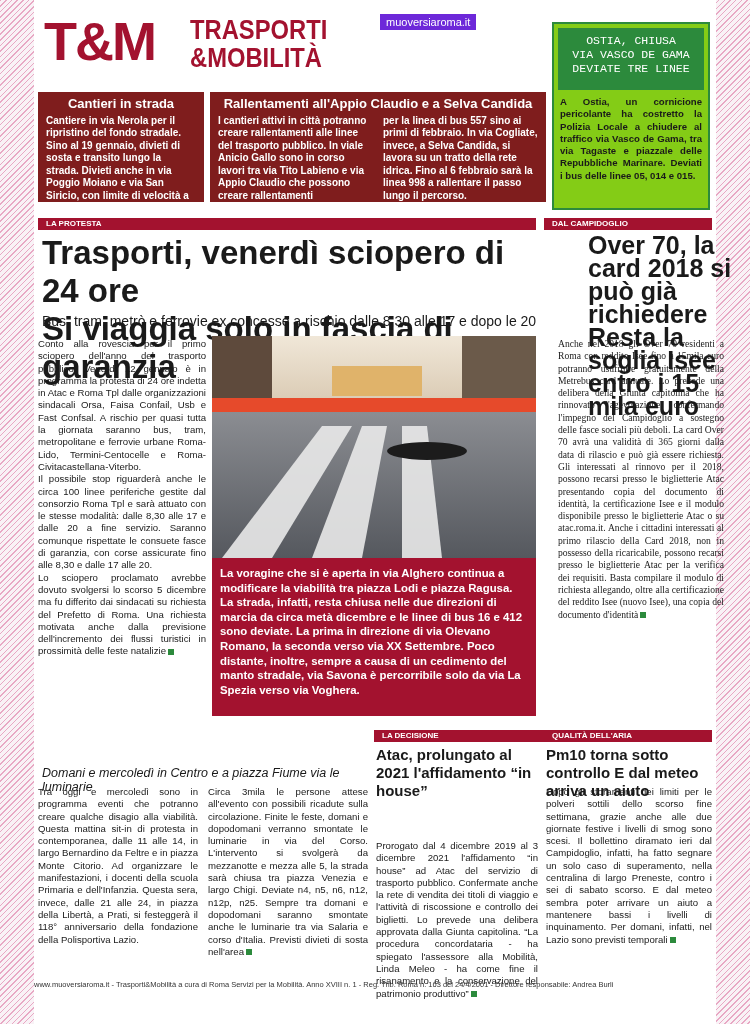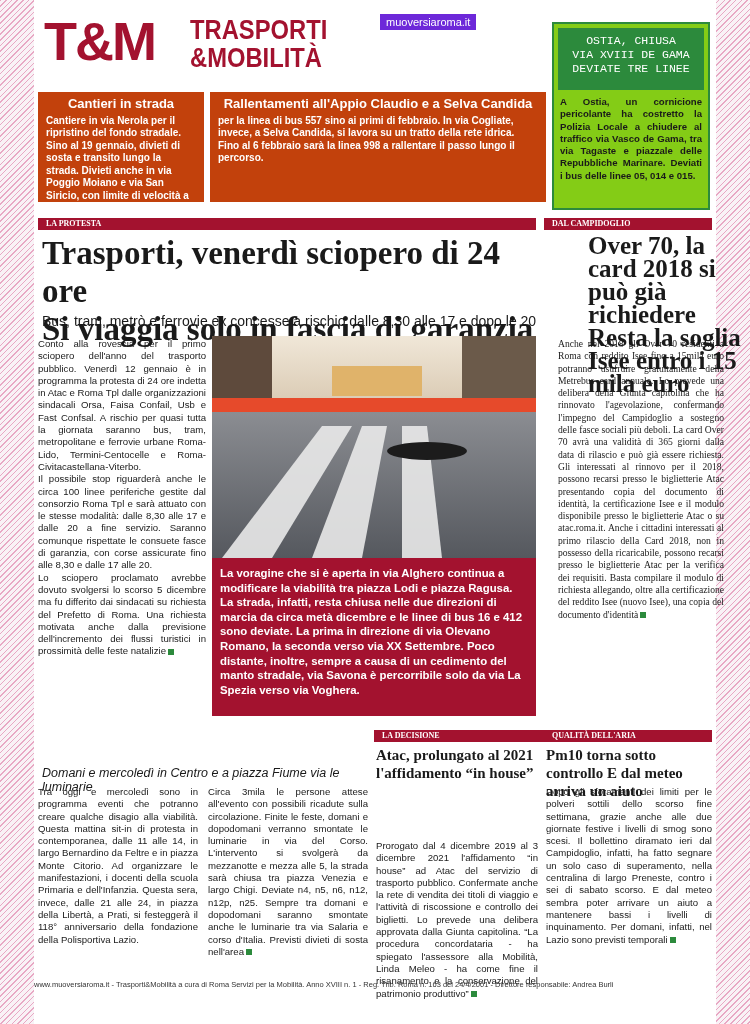--- a/index.html
+++ b/index.html
@@ -5,30 +5,30 @@
   html,body{margin:0;padding:0;}
   body{width:750px;height:1024px;position:relative;overflow:hidden;
     background:#f6eef3;
     background-image:repeating-linear-gradient(135deg,#e8a8c4 0 1px,#f9f2f6 1px 4px);
     font-family:"Liberation Sans",sans-serif;color:#1a1a1a;}
   .page{position:absolute;left:34px;top:0;width:682px;height:1024px;background:#fff;}
   .abs{position:absolute;}
   .logo{left:10px;top:14px;font-family:"Liberation Sans",sans-serif;font-weight:900;color:#a3122f;font-size:54px;letter-spacing:-2px;line-height:54px;}
   .logo-words{left:156px;top:16px;color:#a3122f;font-weight:700;font-size:27px;line-height:28px;font-family:"Liberation Sans Narrow","Liberation Sans",sans-serif;transform:scaleX(.88);transform-origin:left top;}
   .site{left:346px;top:14px;background:#6d28d9;color:#fff;font-size:11px;padding:2px 6px;}
-  .green{background:#c2410c;color:#fff;}
+  .green{background:#7f1d1d;color:#fff;}
   .gbox{top:92px;height:110px;padding:6px 8px;box-sizing:border-box;font-size:10px;line-height:12.5px;font-weight:700;}
   .gbox h3{margin:0 0 4px;font-size:13px;text-align:center;}
   .gcols{display:flex;gap:10px;}
   .gcols p{margin:0;flex:1;}
   .ostia-box{left:518px;top:22px;width:158px;height:188px;background:#84cc16;border:2px solid #2c8a3c;box-sizing:border-box;}
   .ostia-head{margin:4px;height:62px;background:#2c8a3c;color:#fff;font-family:"Liberation Mono",monospace;font-size:11.5px;line-height:14px;text-align:center;padding-top:6px;box-sizing:border-box;}
   .ostia-body{padding:2px 6px;font-size:9.6px;line-height:12.3px;font-weight:700;text-align:justify;}
-  .kicker{height:12px;background:#a3122f;color:#fff;font-size:8px;font-weight:700;line-height:12px;padding-left:8px;box-sizing:border-box;font-family:Liberation Serif, serif;}
-  .headline{font-weight:700;font-family:Liberation Serif, serif;}
+  .kicker{height:12px;background:#a3122f;color:#fff;font-size:8px;font-weight:700;line-height:12px;padding-left:8px;box-sizing:border-box;}
+  .headline{font-weight:700;font-family:Liberation Sans, sans-serif;}
   .col{font-size:9.6px;line-height:12.3px;text-align:justify;}
   .col p{margin:0;}
   .photo{left:178px;top:336px;width:324px;height:222px;overflow:hidden;background:#7b7f86;}
   .caption{left:178px;top:558px;width:324px;height:158px;background:#a3122f;color:#fff;font-weight:700;font-size:11.4px;line-height:14.6px;padding:8px 8px;box-sizing:border-box;}
   .footer{left:0;top:980px;width:682px;text-align:left;font-size:7.5px;line-height:10px;color:#333;}
   .end{display:inline-block;width:6px;height:6px;background:#2c8a3c;margin-left:2px;vertical-align:middle;}
 </style>
 </head>
 <body>
 
@@ -41,27 +41,28 @@
   </div>
   <div class="abs site">muoversiaroma.it</div>
 
   <div class="abs gbox green" style="left:4px;width:166px;">
     <h3>Cantieri in strada</h3>
     <p style="margin:0">Cantiere in via Nerola per il ripristino del fondo stradale. Sino al 19 gennaio, divieti di sosta e transito lungo la strada. Divieti anche in via Poggio Moiano e via San Siricio, con limite di velocità a 10 km orari.</p>
   </div>
   <div class="abs gbox green" style="left:176px;width:336px;">
     <h3>Rallentamenti all'Appio Claudio e a Selva Candida</h3>
     <div class="gcols">
+      <p>I cantieri attivi in città potranno creare rallentamenti alle linee del trasporto pubblico. In viale Anicio Gallo sono in corso lavori tra via Tito Labieno e via Appio Claudio che possono creare rallentamenti</p>
       <p>per la linea di bus 557 sino ai primi di febbraio. In via Cogliate, invece, a Selva Candida, si lavora su un tratto della rete idrica. Fino al 6 febbraio sarà la linea 998 a rallentare il passo lungo il percorso.</p>
     </div>
   </div>
   <div class="abs ostia-box">
     <div class="ostia-head">
       <div>OSTIA, CHIUSA</div>
-      <div>VIA XVIII DE GAMA</div>
+      <div>VIA VASCO DE GAMA</div>
       <div>DEVIATE TRE LINEE</div>
     </div>
     <div class="ostia-body">A Ostia, un cornicione pericolante ha costretto la Polizia Locale a chiudere al traffico via Vasco de Gama, tra via Tagaste e piazzale delle Repubbliche Marinare. Deviati i bus delle linee 05, 014 e 015.</div>
   </div>
 
   <div class="abs kicker" style="left:4px;top:218px;width:498px;">LA PROTESTA</div>
   <div class="abs headline" style="left:8px;top:234px;width:496px;font-size:33px;line-height:38px;">
     <div>Trasporti, venerdì sciopero di 24 ore</div>
     <div>Si viaggia solo in fascia di garanzia</div>
   </div>

